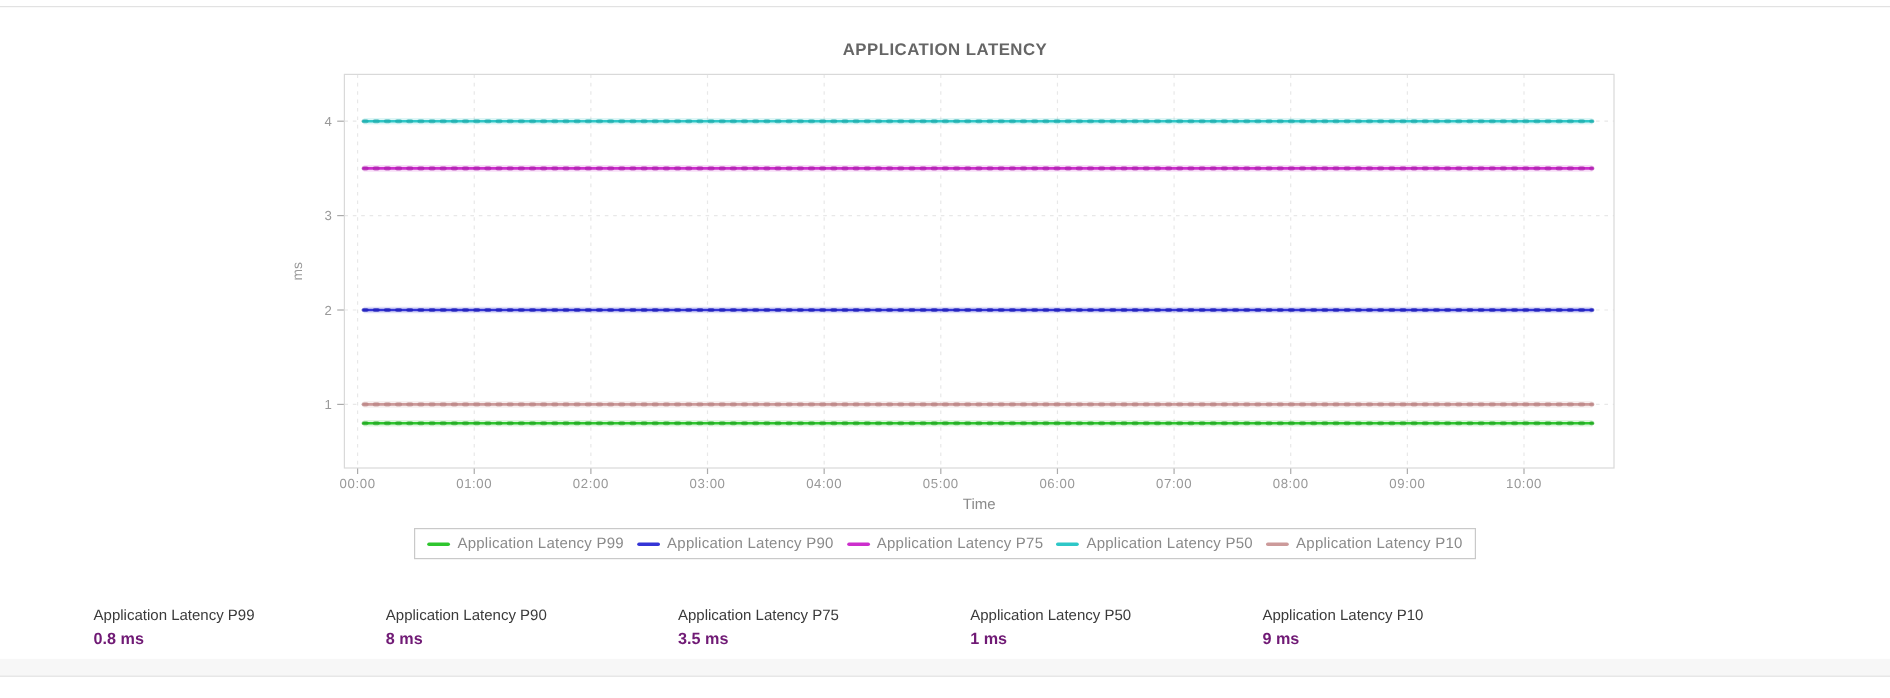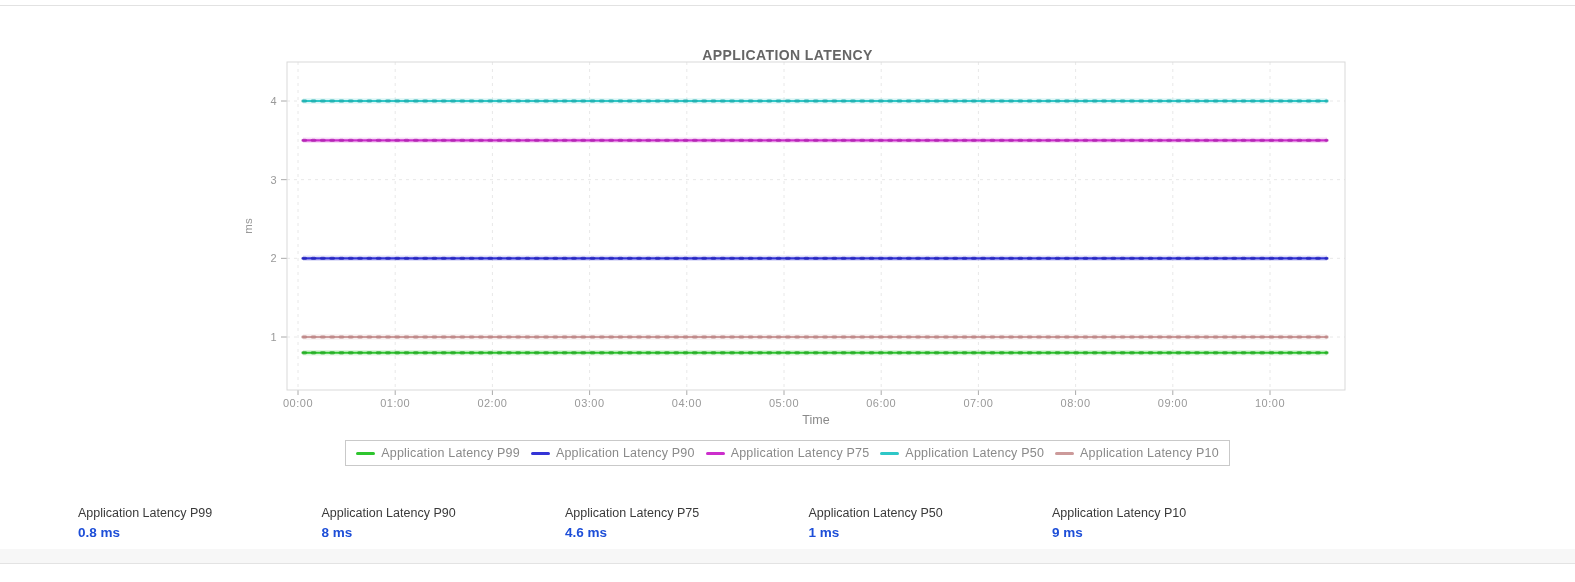--- a/index.html
+++ b/index.html
@@ -2,35 +2,35 @@
 <html><head>
 <meta charset="utf-8">
 <style>
   html,body{margin:0;padding:0;}
   body{
     width:1575px;height:582px;position:relative;overflow:hidden;
     background:#ffffff;font-family:"Liberation Sans", sans-serif;
   }
   .top-rule{position:absolute;top:5px;left:0;width:1575px;height:1px;background:#e2e2e2;}
   .chart-title{
-    position:absolute;top:47px;left:0;width:1575px;text-align:center;
+    position:absolute;top:33px;left:0;width:1575px;text-align:center;
     font-size:14px;font-weight:bold;color:#666;letter-spacing:.4px;
   }
   #plot{position:absolute;left:0;top:0;}
   .legend-row{position:absolute;top:440px;left:0;width:1575px;display:flex;justify-content:center;}
   .legend-box{
     display:flex;align-items:center;border:1px solid #c9c9c9;background:#fff;
     padding:5px 10px;gap:11px;
   }
   .legend-item{display:flex;align-items:center;gap:6px;font-size:12.5px;color:#8a8a8a;letter-spacing:.2px;cursor:pointer;}
   .legend-dash{display:inline-block;width:19px;height:3px;border-radius:2px;}
   .stats{position:absolute;top:506px;left:78px;display:flex;}
   .stat{width:243.5px;}
   .stat-label{font-size:12.5px;color:#3a3a3a;}
-  .stat-value{font-size:13.5px;font-weight:bold;color:#1d4ed8;margin-top:5px;}
+  .stat-value{font-size:13.5px;font-weight:bold;color:#701a75;margin-top:5px;}
   .bottom-band{
     position:absolute;top:549px;left:0;width:1575px;height:14px;
     background:#f7f7f7;border-bottom:1px solid #e3e3e3;
   }
   text{font-family:"Liberation Sans", sans-serif;}
 </style>
 </head>
 <body>
 
 <div class="page">
@@ -147,21 +147,21 @@
       <div class="stat">
         <div class="stat-label">Application Latency P99</div>
         <div class="stat-value">0.8 ms</div>
       </div>
       <div class="stat">
         <div class="stat-label">Application Latency P90</div>
         <div class="stat-value">8 ms</div>
       </div>
       <div class="stat">
         <div class="stat-label">Application Latency P75</div>
-        <div class="stat-value">4.6 ms</div>
+        <div class="stat-value">3.5 ms</div>
       </div>
       <div class="stat">
         <div class="stat-label">Application Latency P50</div>
         <div class="stat-value">1 ms</div>
       </div>
       <div class="stat">
         <div class="stat-label">Application Latency P10</div>
         <div class="stat-value">9 ms</div>
       </div>
     </div>

